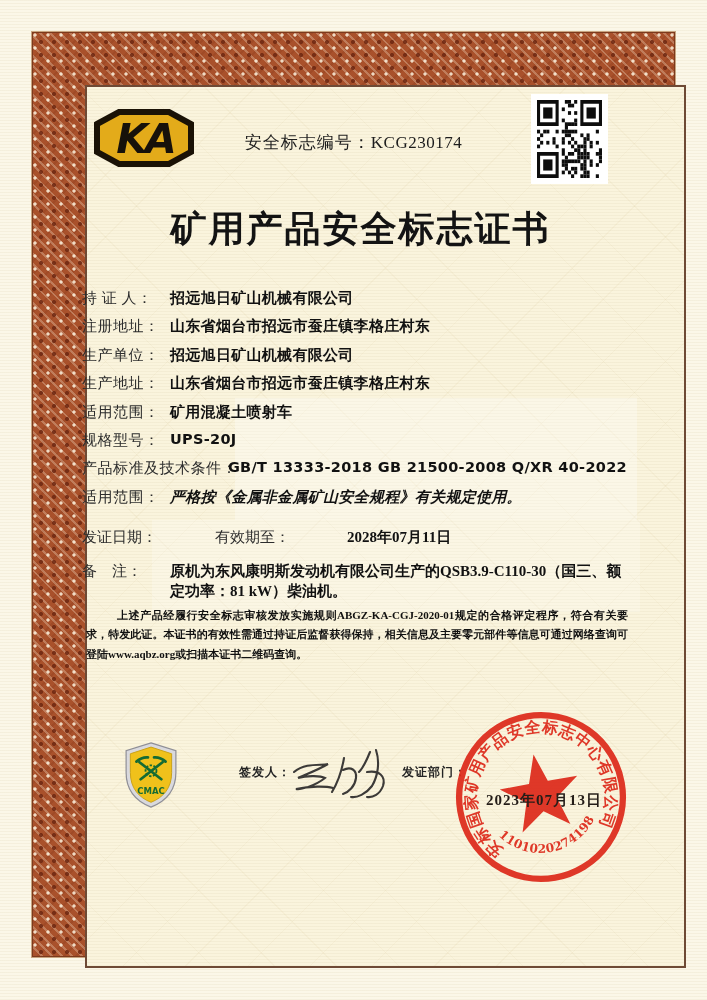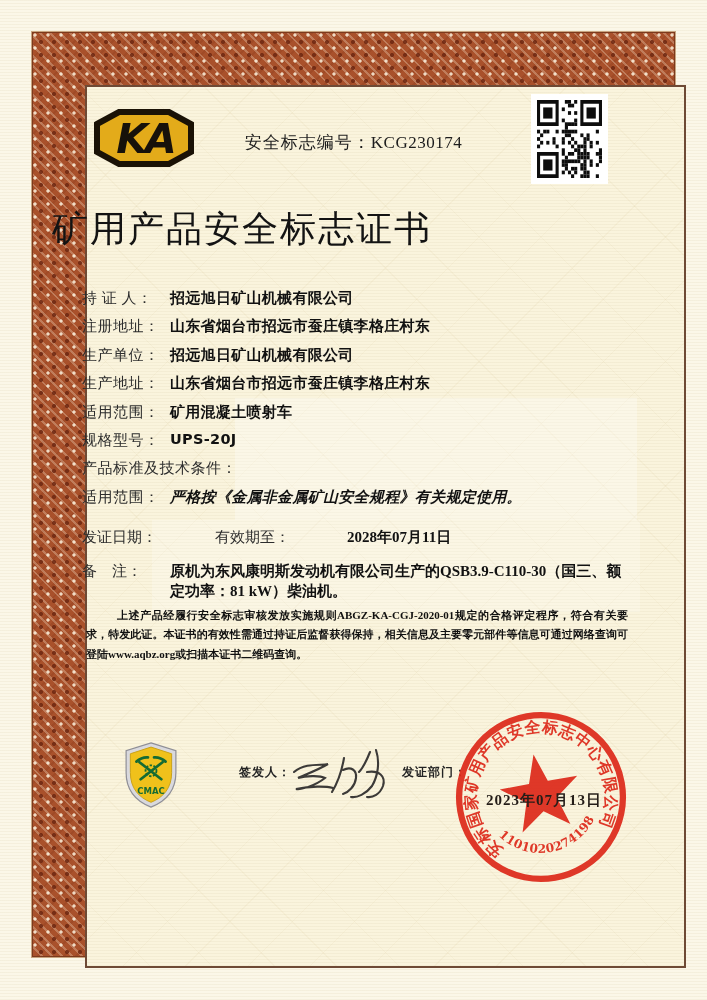--- a/index.html
+++ b/index.html
@@ -36,22 +36,22 @@
   .patch { position:absolute; background:rgba(255,255,255,.30); pointer-events:none; }
 
   
   .ka-logo { position:absolute; left:92px; top:107px; width:104px; height:62px; }
   .cert-line { position:absolute; left:0; top:131px; width:707px; text-align:center;
     font-size:17px; color:#1d1d1d; letter-spacing:1px; }
   .cert-line .num { font-family:"Liberation Serif","DejaVu Serif",serif; letter-spacing:0.5px; }
   .qr-box { position:absolute; left:531px; top:94px; width:77px; height:90px; background:#fff;
     display:flex; align-items:center; justify-content:center; }
 
-  .title { position:absolute; left:52px; top:205px; width:601px; 
-    font-size:36px; font-weight:400; color:#131313; letter-spacing:2px;
+  .title { position:absolute; left:60px; top:205px; width:601px; text-align:center;
+    font-size:36px; font-weight:700; color:#131313; letter-spacing:2px;
     font-family:"Liberation Serif","DejaVu Serif",serif; }
 
   
   .rows { position:absolute; left:82px; top:289px; width:545px; }
   .row { display:flex; align-items:flex-start; height:28.4px; font-size:15px; }
   .row .label { white-space:pre; color:#2d2d2d; font-weight:500; min-width:88px; letter-spacing:.5px; }
   .row .value { color:#111; font-weight:700; white-space:pre; letter-spacing:.3px; }
   .row.long .label { min-width:0; }
   .row.long .value { margin-left:22px; font-family:"DejaVu Sans","Liberation Sans",sans-serif; font-size:14.5px; }
   .mono-val { font-family:"DejaVu Sans","Liberation Sans",sans-serif; font-size:14.5px;text-align:right; }
@@ -240,20 +240,21 @@
     <div class="row">
         <span class="label">适用范围：</span>
         <span class="value">矿用混凝土喷射车</span>
       </div>
     <div class="row">
         <span class="label">规格型号：</span>
         <span class="value mono-val">UPS-20J</span>
       </div>
     <div class="row long">
         <span class="label">产品标准及技术条件：</span>
+        <span class="value">GB/T 13333-2018 GB 21500-2008 Q/XR 40-2022</span>
       </div>
     <div class="row">
         <span class="label">适用范围：</span>
         <span class="value" style="font-style:italic;">严格按《金属非金属矿山安全规程》有关规定使用。</span>
       </div>
   </div>
 
   <div class="dates-row">
     <span class="label">发证日期：</span>
     <span class="label l2">有效期至：</span>

